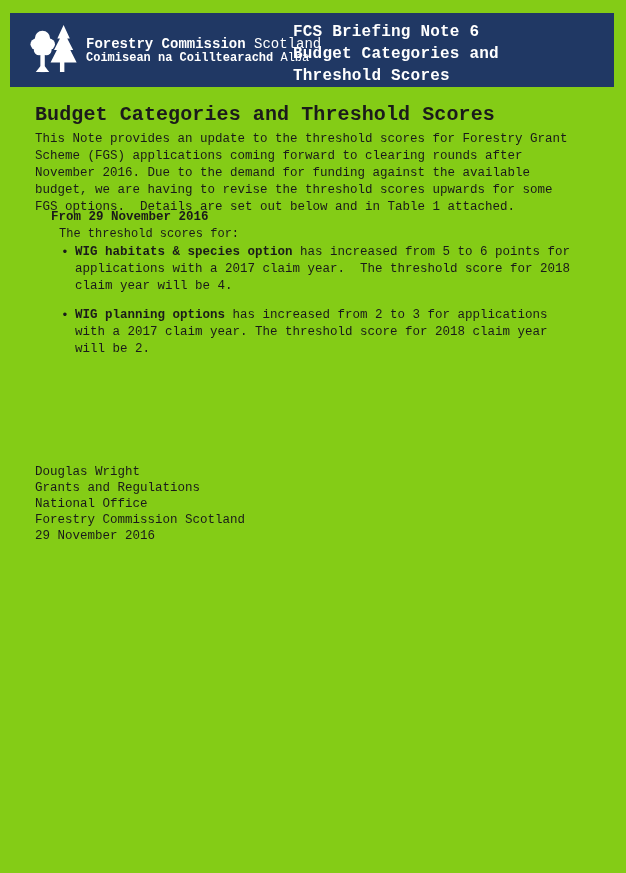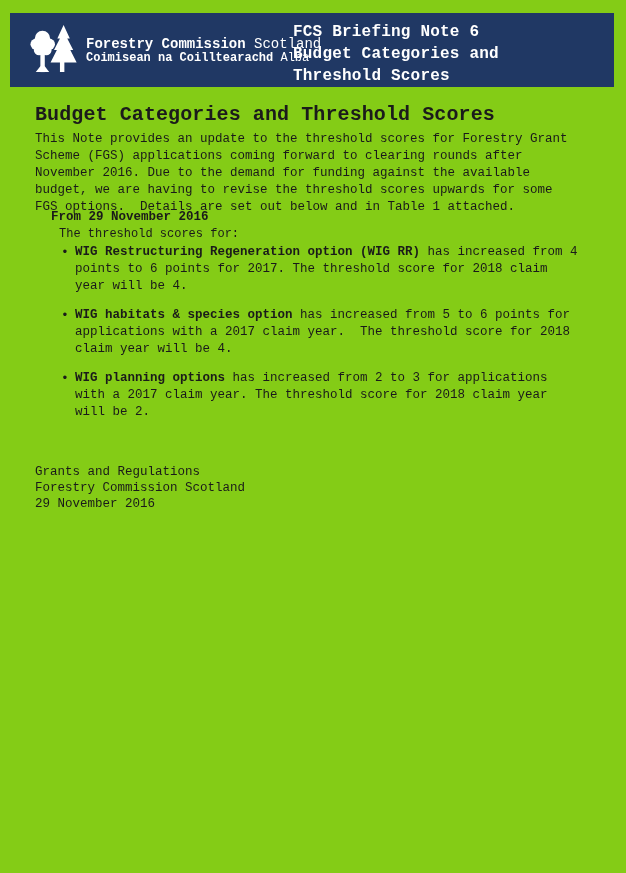--- a/index.html
+++ b/index.html
@@ -151,25 +151,26 @@
   </div>
 
   <div class="doc-heading">Budget Categories and Threshold Scores</div>
 
   <p class="intro">This Note provides an update to the threshold scores for Forestry Grant Scheme (FGS) applications coming forward to clearing rounds after November 2016. Due to the demand for funding against the available budget, we are having to revise the threshold scores upwards for some FGS options.&nbsp; Details are set out below and in Table 1 attached.</p>
 
   <div class="from-heading">From 29 November 2016</div>
   <div class="list-intro">The threshold scores for:</div>
 
   <ul class="bullets">
-    <li><span class="b">WIG Restructuring Regeneration option (WIG RR)</span><span> has increased from 4 points to 6 points for 2017. The threshold score for 2018 claim year will be 4.</span></li>
     <li><span class="b">WIG habitats &amp; species option</span><span> has increased from 5 to 6 points for applications with a 2017 claim year.&nbsp; The threshold score for 2018 claim year will be 4.</span></li>
     <li><span class="b">WIG planning options</span><span> has increased from 2 to 3 for applications with a 2017 claim year. The threshold score for 2018 claim year will be 2.</span></li>
   </ul>
 
 
   <div class="signature">
+    <div>Douglas Wright</div>
     <div>Grants and Regulations</div>
+    <div>National Office</div>
     <div>Forestry Commission Scotland</div>
     <div>29 November 2016</div>
   </div>
 
 </div>
 
 </body></html>

